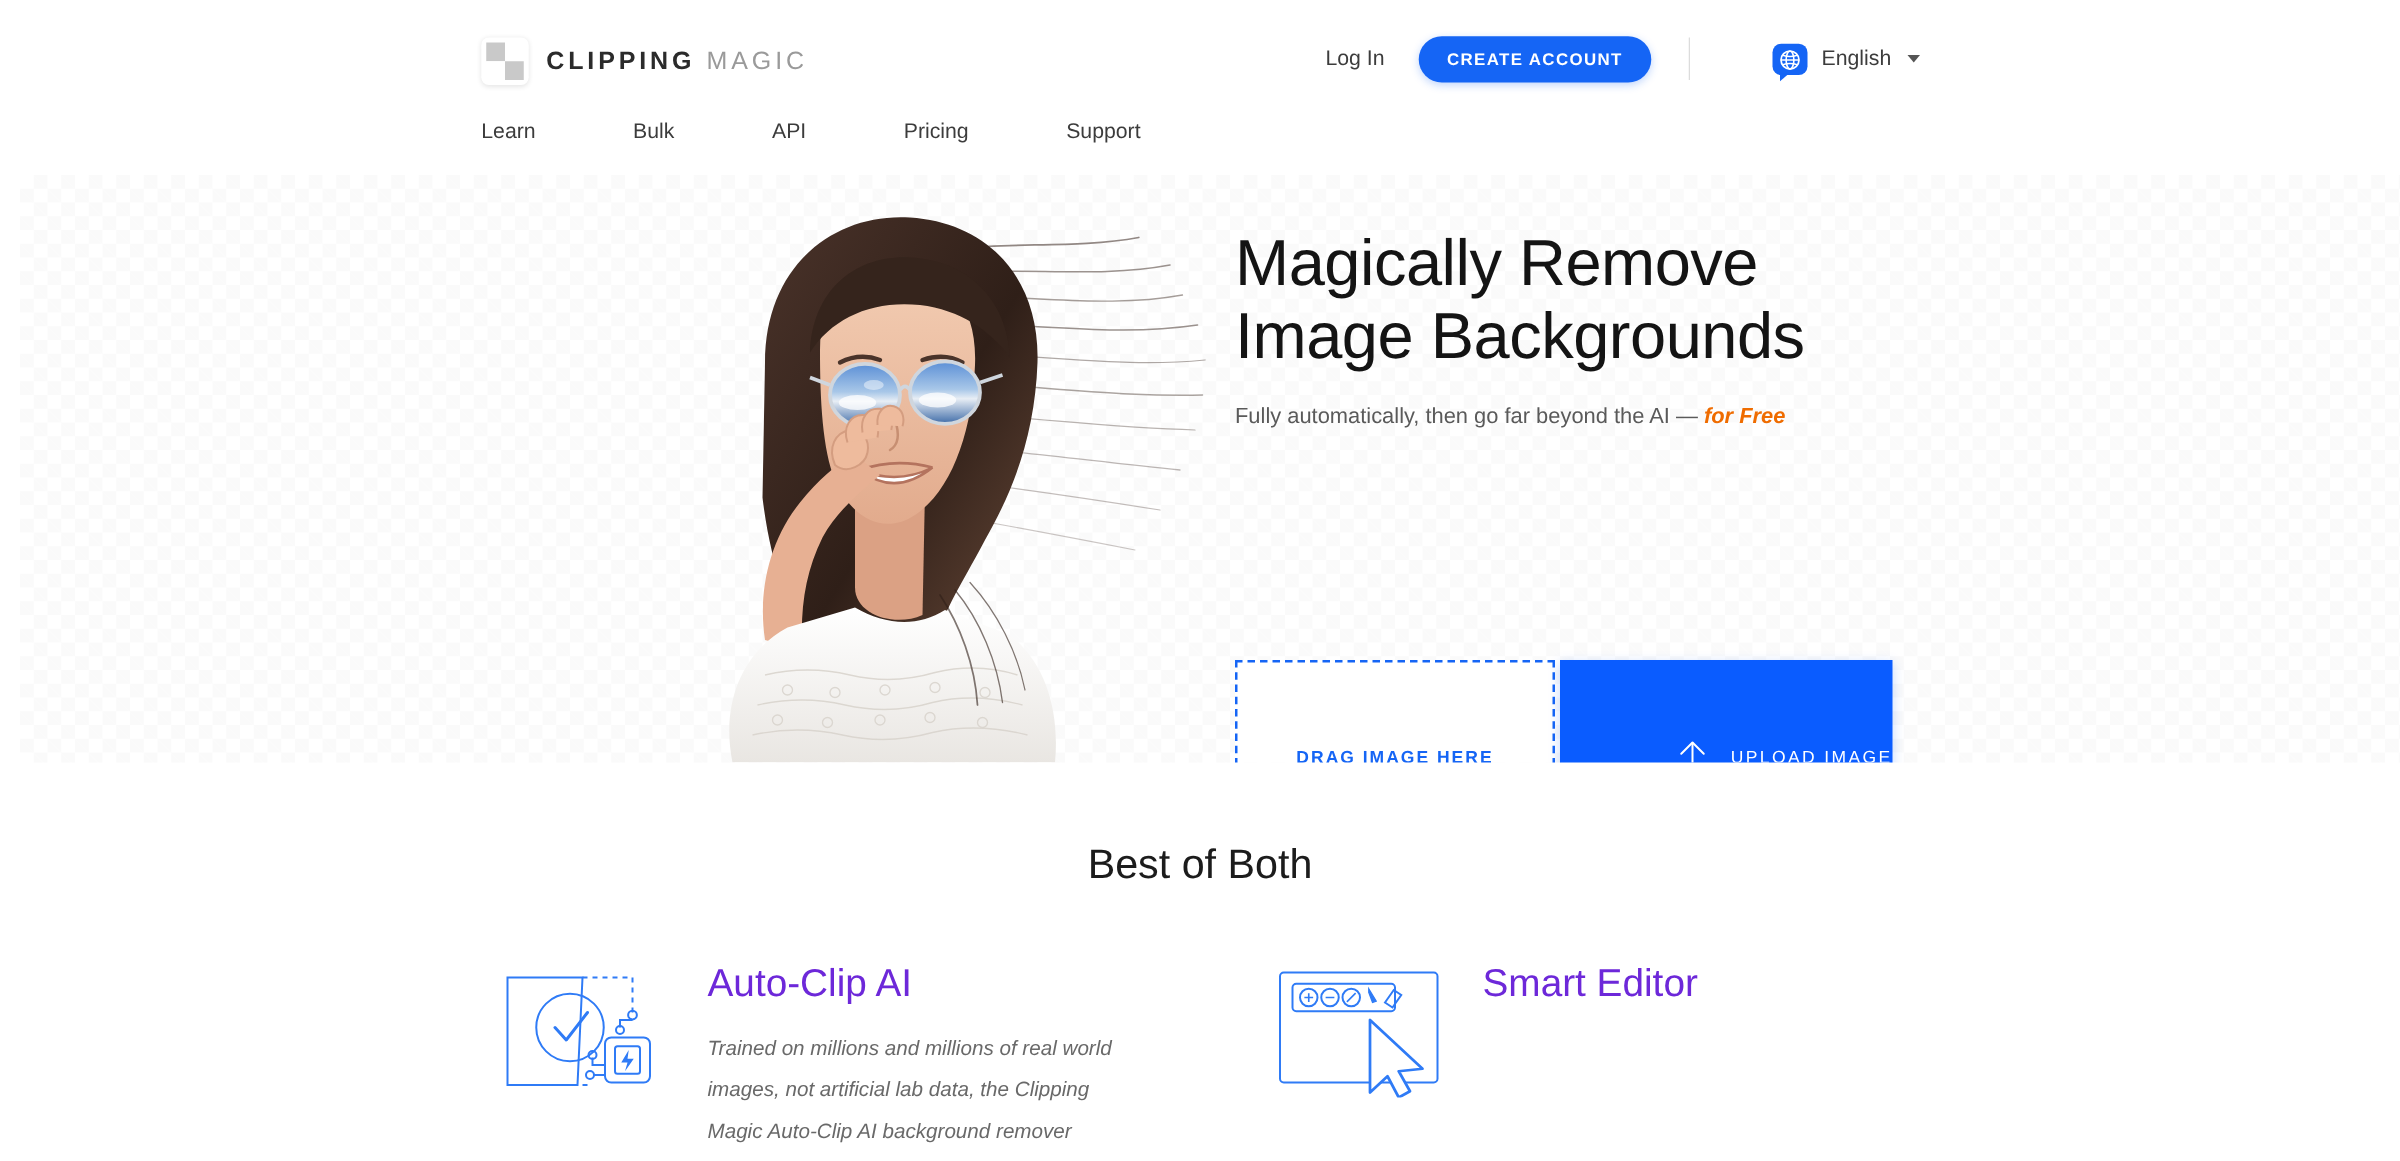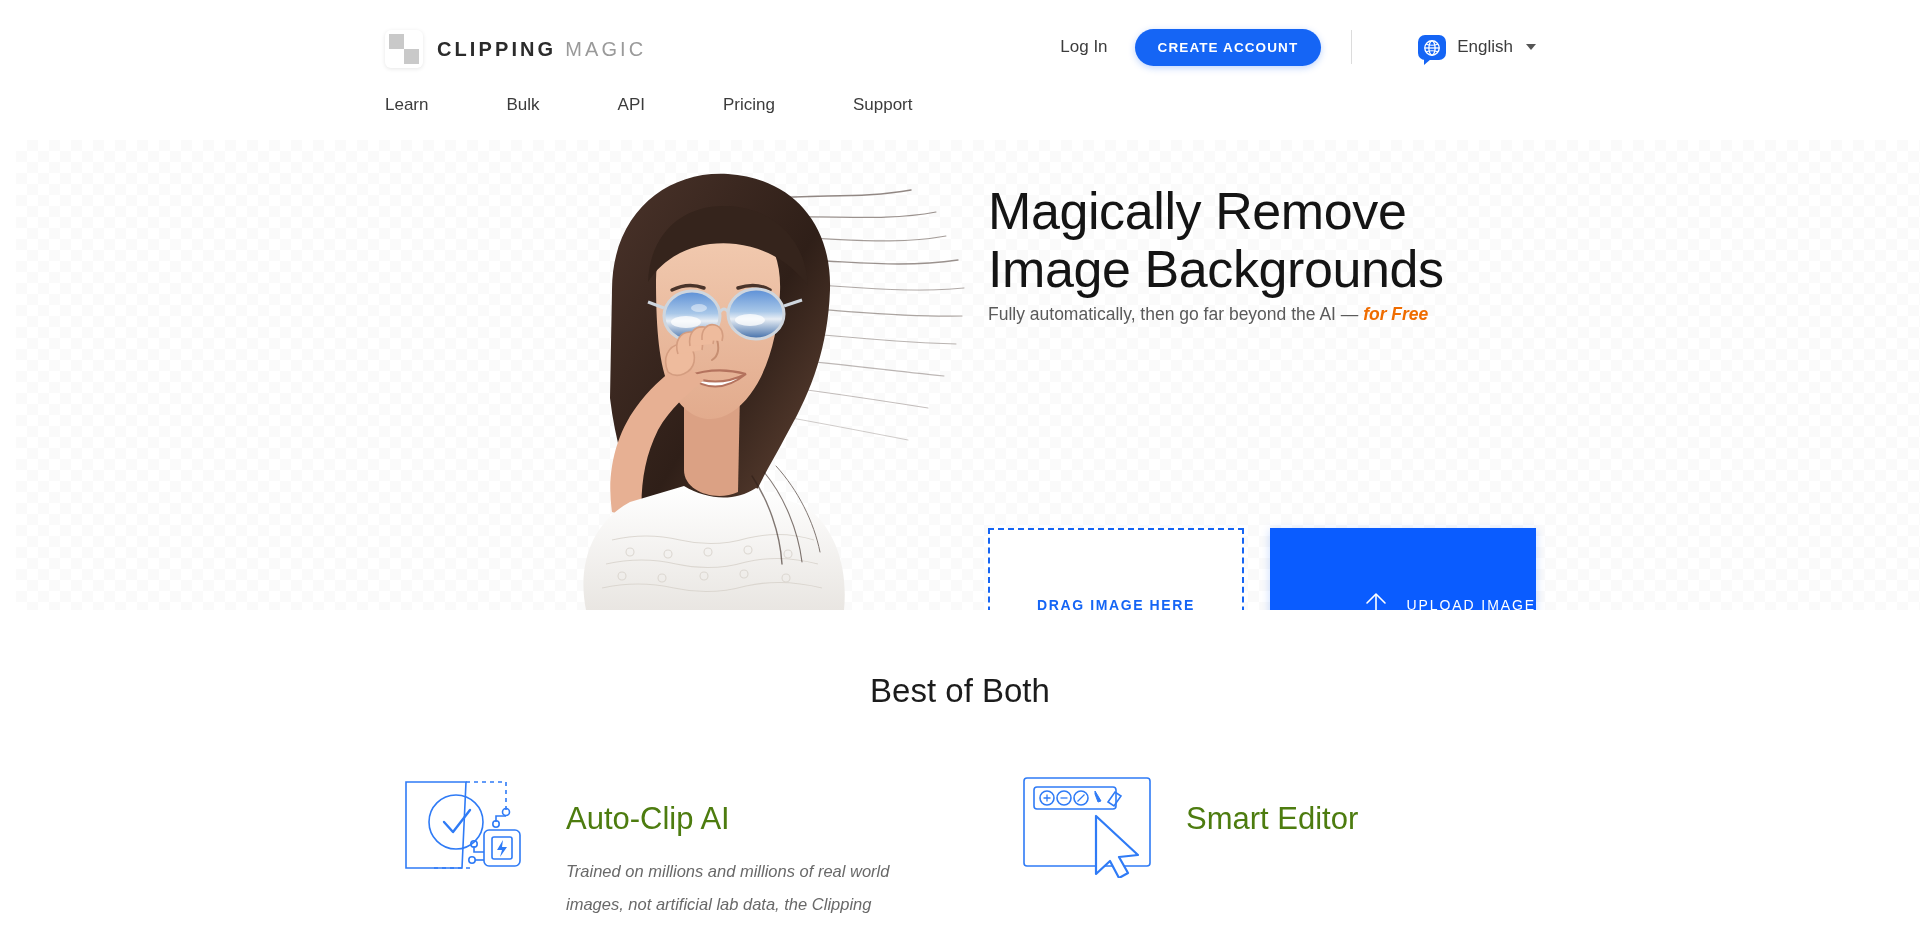--- a/index.html
+++ b/index.html
@@ -176,35 +176,35 @@
     width: 700px;
   }
   .hero-title {
     font-size: 52px;
     line-height: 1.12;
     font-weight: 400;
     color: #141414;
     letter-spacing: -0.4px;
   }
   .hero-sub {
-    margin-top: 6px;
+    margin-top: 24px;
     font-size: 17.5px;
     color: #5a5a5a;
   }
   .hero-sub .free {
     color: #ef6c00;
     font-weight: 700;
     font-style: italic;
   }
 
   .hero-ctas {
     position: absolute;
     left: 972px; top: 388px;
     display: flex;
-    gap: 26px;
+    gap: 4px;
   }
   .drag-zone {
     width: 256px; height: 153px;
     border: 2px dashed #1565f5;
     background: #ffffff;
     display: flex;
     align-items: center;
     justify-content: center;
     cursor: pointer;
   }
@@ -250,24 +250,23 @@
     width: 1200px;
     display: flex;
     gap: 100px;
   }
   .feature { display: flex; gap: 30px; width: 520px; }
   .feature-icon { flex: 0 0 auto; width: 136px; }
   .feature-body { flex: 1; }
   .feature-title {
     font-size: 31px;
     font-weight: 400;
-    color: #4d7c0f;
+    color: #6d28d9;
     margin-bottom: 19px;
     line-height: 1.1;
-    margin-top: 32px;
   }
   .feature-text {
     font-size: 16.5px;
     line-height: 2.0;
     color: #696969;
     font-style: italic;
   }
   .inline-ico {
     display: inline-block;
     vertical-align: -2px;

